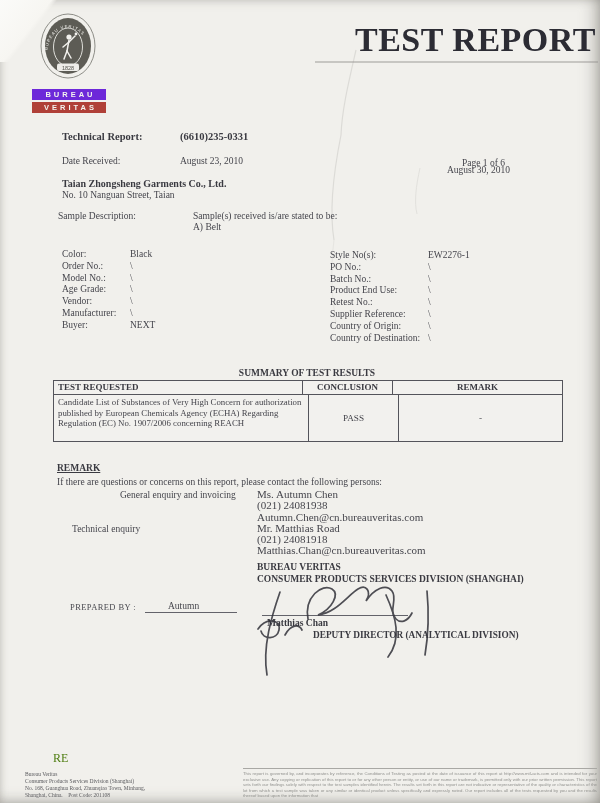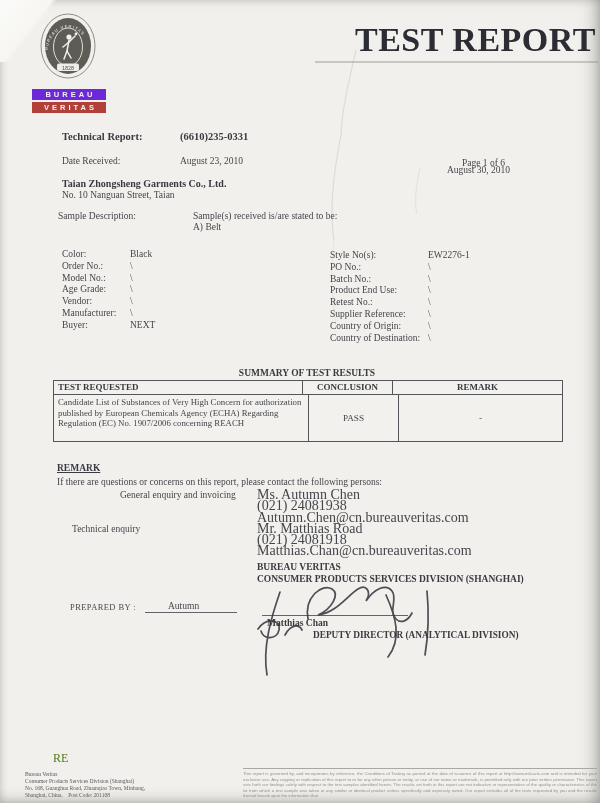--- a/index.html
+++ b/index.html
@@ -187,21 +187,21 @@
       <div class="c3 bcell cent">-</div>
     </div>
   </div>
 
   <div class="abs b" style="left:57px;top:463px;font-size:9.5px;text-decoration:underline;">REMARK</div>
   <div class="abs txt" style="left:57px;top:477px;">If there are questions or concerns on this report, please contact the following persons:</div>
 
   <div class="abs txt" style="left:72px;top:490px;margin-left:48px;">General enquiry and invoicing</div>
   <div class="abs txt" style="left:72px;top:524px;">Technical enquiry</div>
 
-  <div class="abs" style="left:257px;top:489px;font-size:14px;line-height:11.3px;">
+  <div class="abs" style="left:257px;top:489px;font-size:11px;line-height:11.3px;">
     <div>Ms. Autumn Chen</div>
     <div>(021) 24081938</div>
     <div>Autumn.Chen@cn.bureauveritas.com</div>
     <div>Mr. Matthias Road</div>
     <div>(021) 24081918</div>
     <div>Matthias.Chan@cn.bureauveritas.com</div>
   </div>
 
   <div class="abs" style="left:257px;top:562px;font-size:9.5px;line-height:11.5px;">
     <div class="b">BUREAU VERITAS</div>

